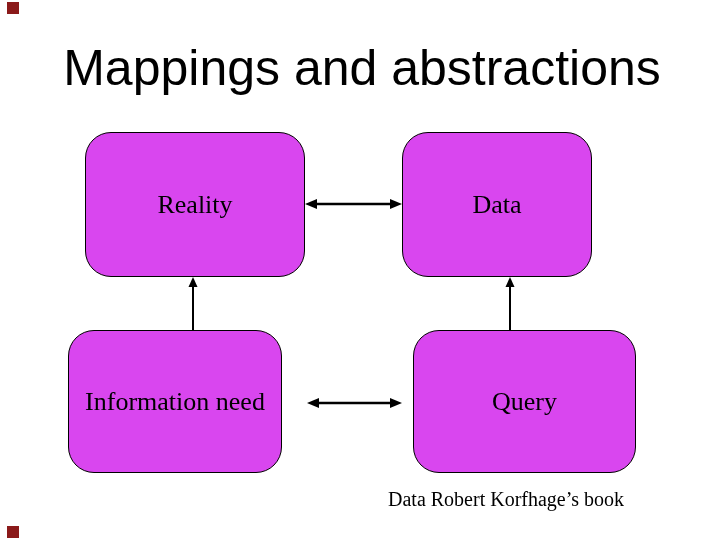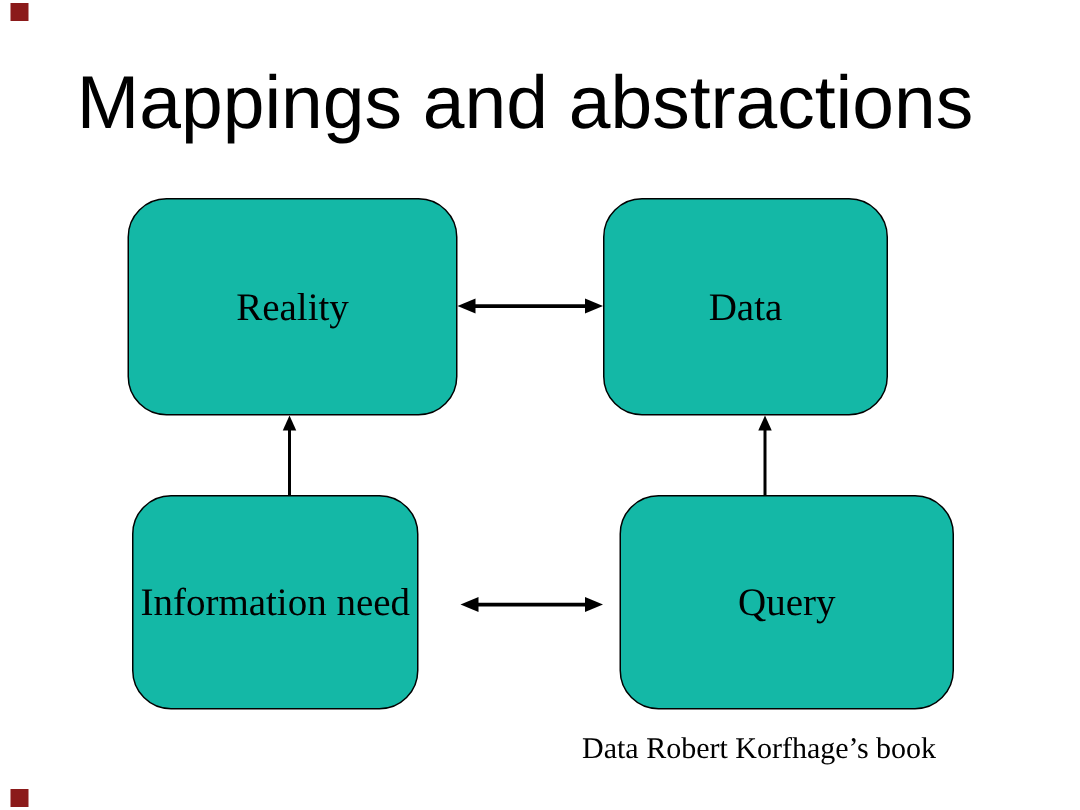--- a/index.html
+++ b/index.html
@@ -26,34 +26,35 @@
     top: 40px;
     width: 700px;
     margin: 0;
     text-align: center;
     font-family: "Liberation Sans", sans-serif;
     font-weight: 400;
     font-size: 50px;
     line-height: 1.15;
     color: #000000;
     white-space: nowrap;
+    padding-left: 12px;
   }
   .box {
     position: absolute;
-    background: #14b8a6;
+    background: #d946ef;
     border: 1px solid #000000;
     border-radius: 26px;
     display: flex;
     align-items: center;
     justify-content: center;
     box-sizing: border-box;
   }
   .box-reality { left: 85px;  top: 132px; width: 220px; height: 145px; }
   .box-data    { left: 402px; top: 132px; width: 190px; height: 145px; }
-  .box-info    { left: 88px;  top: 330px; width: 191px; height: 143px; }
+  .box-info    { left: 68px;  top: 330px; width: 214px; height: 143px; }
   .box-query   { left: 402px; top: 330px; width: 223px; height: 143px; margin-left: 11px; }
   .box-label {
     font-size: 26px;
     line-height: 1;
     color: #000000;
     white-space: nowrap;
   }
   .arrows {
     position: absolute;
     left: 0;

